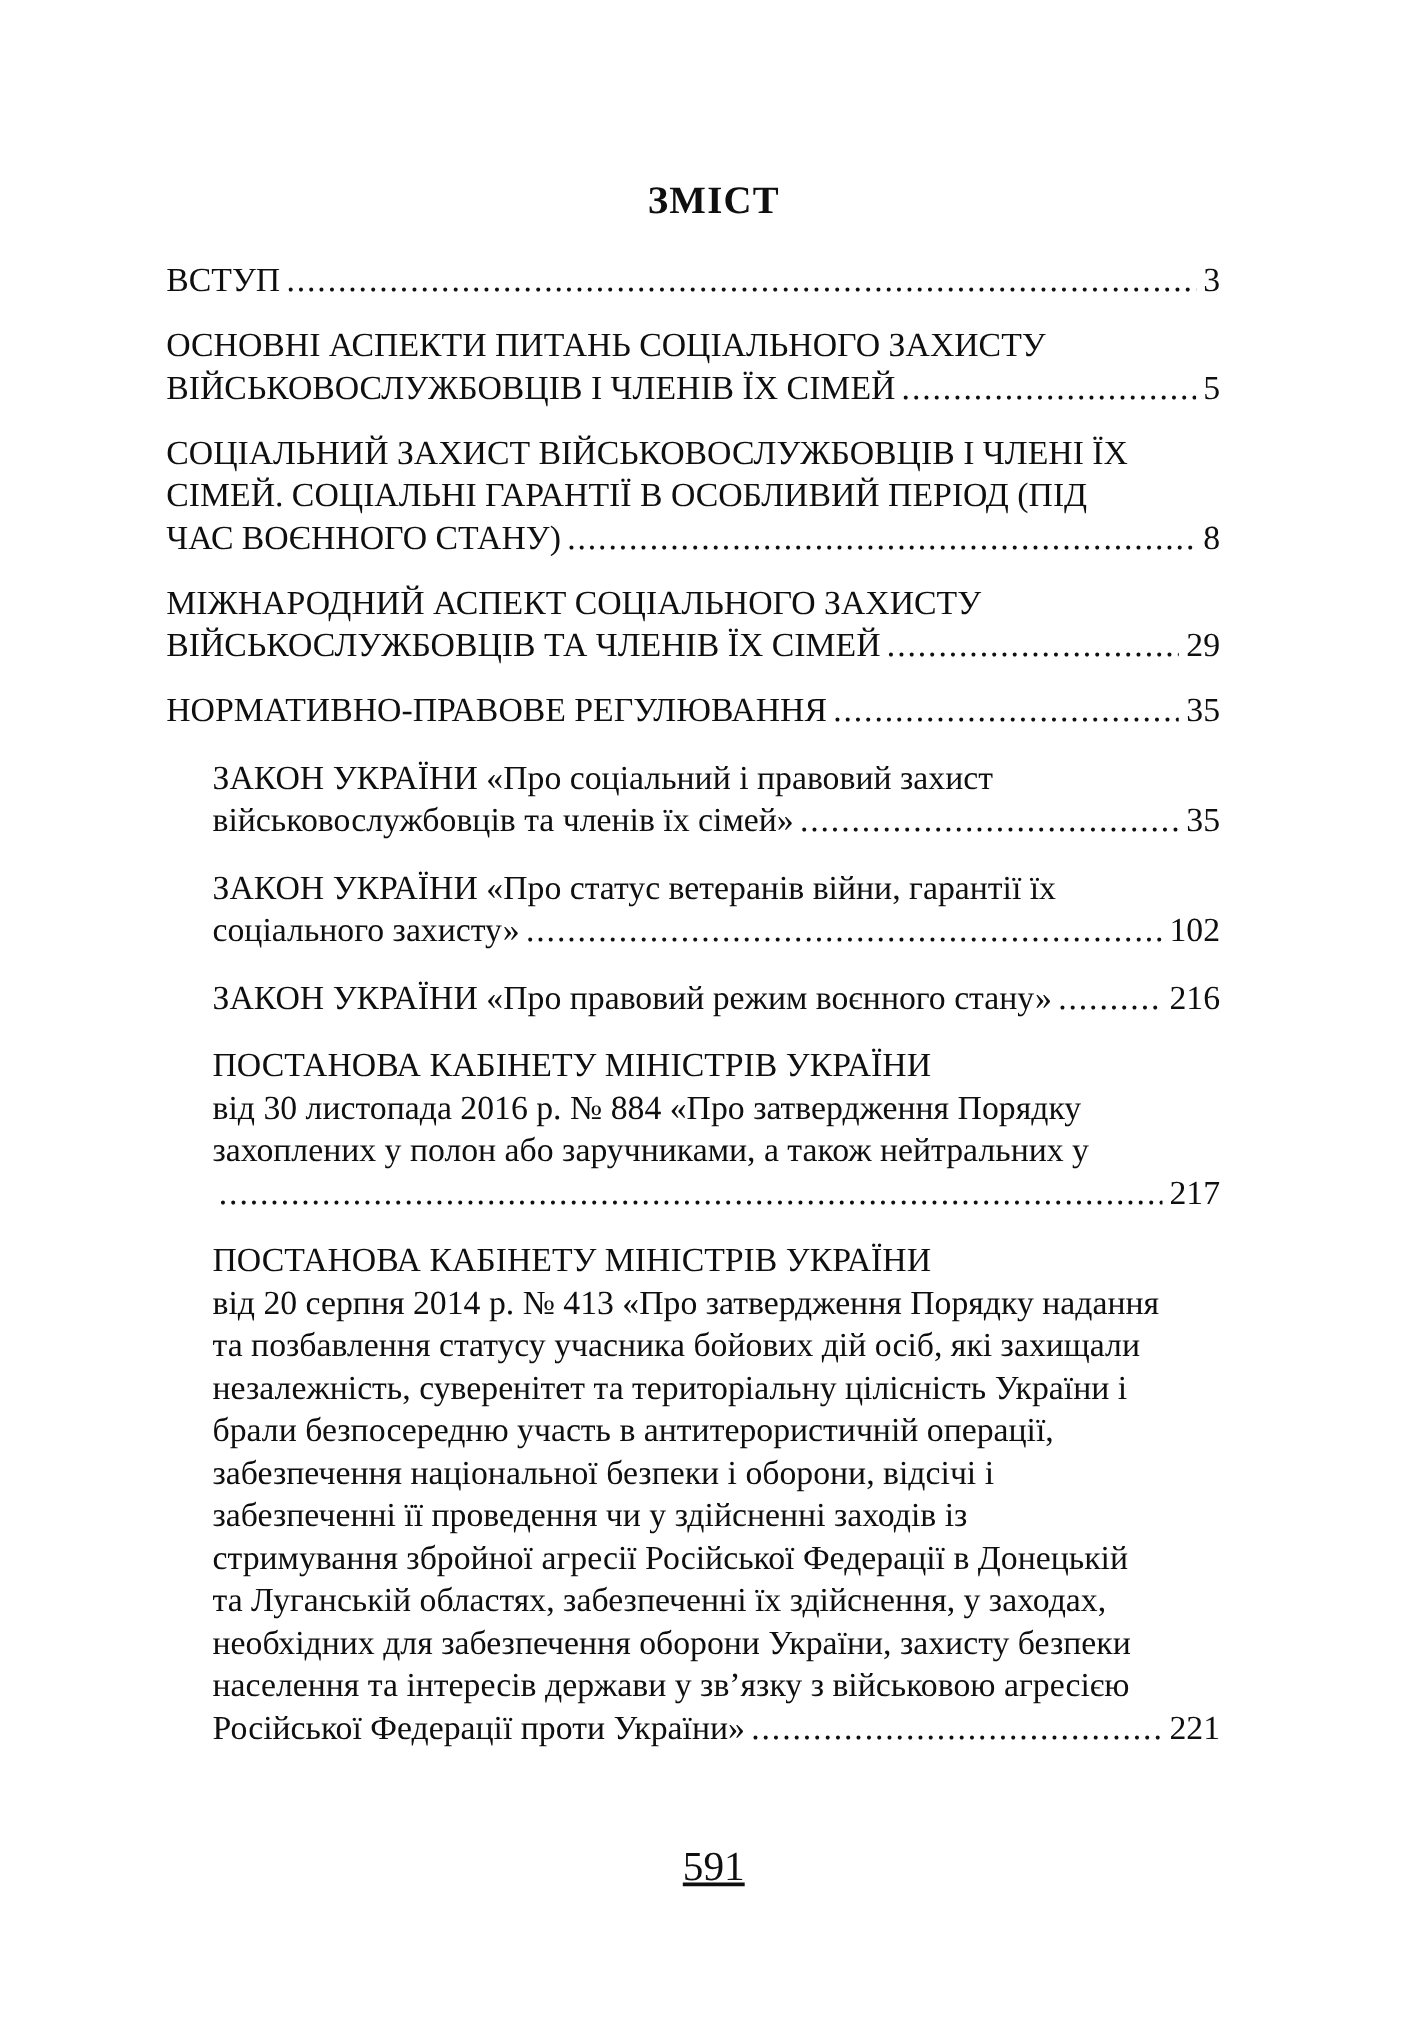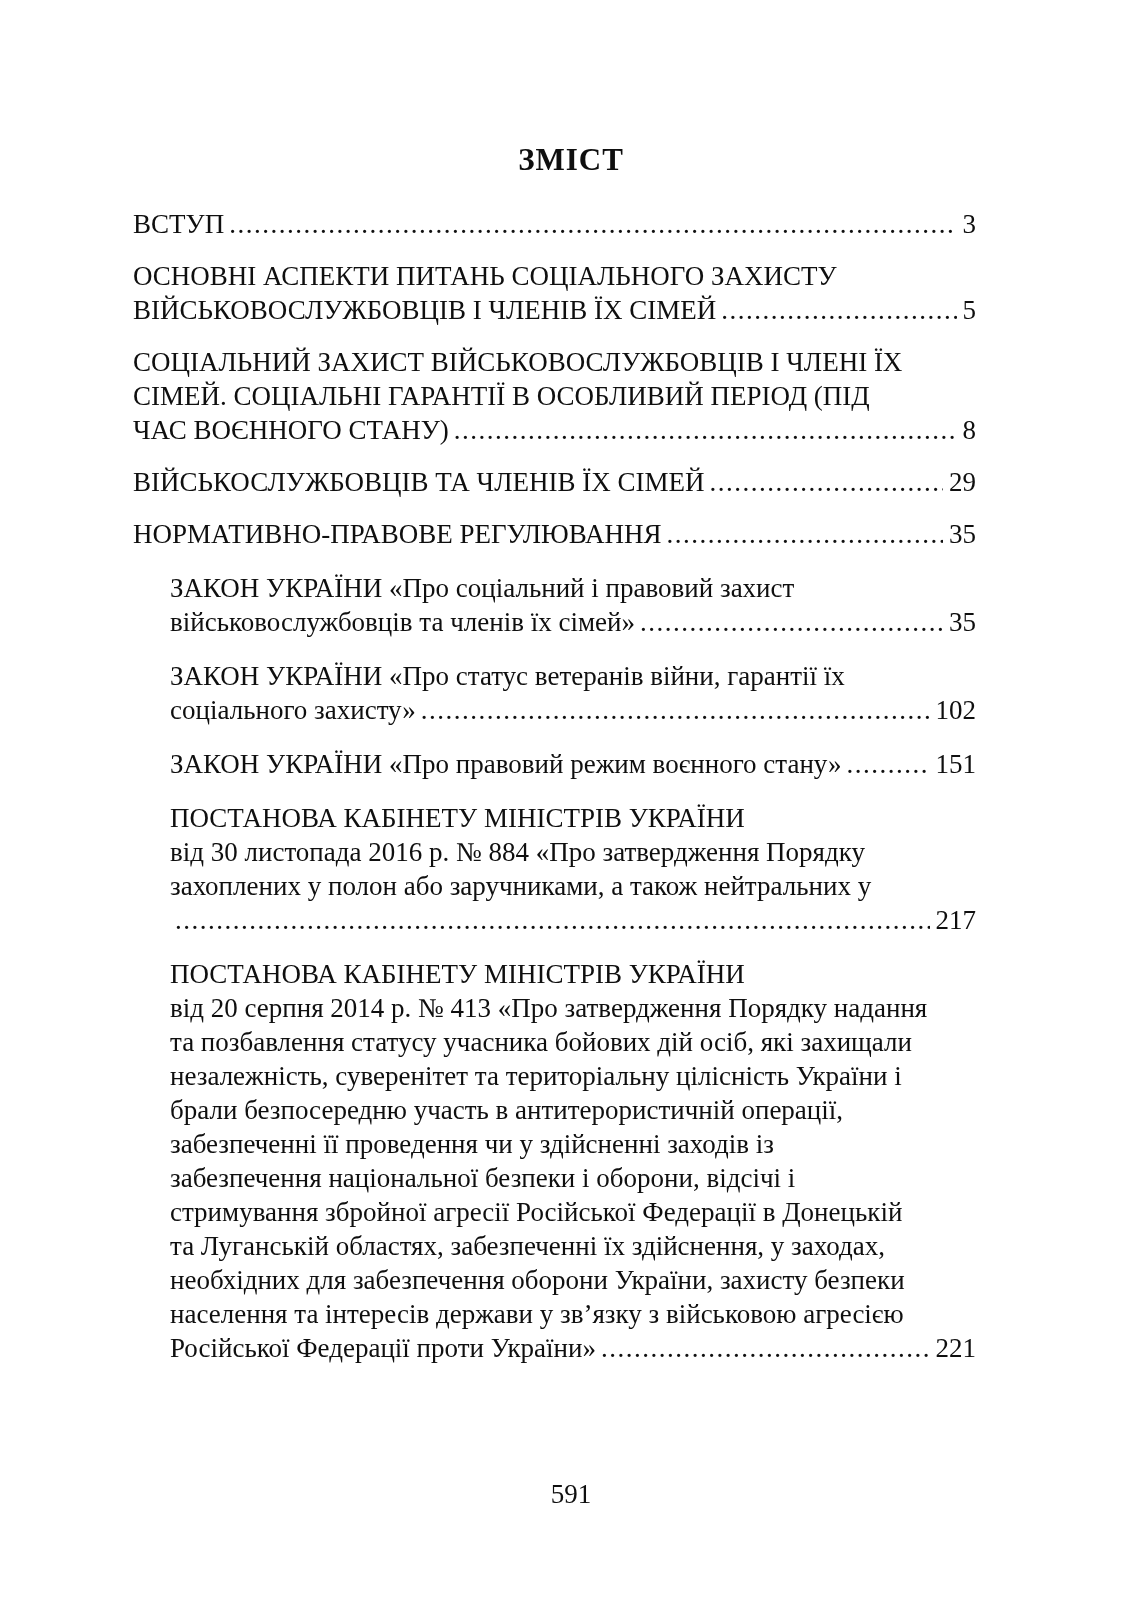--- a/index.html
+++ b/index.html
@@ -56,22 +56,23 @@
     margin-right: 6px;
     min-width: 0;
   }
   .toc-num { white-space: nowrap; flex: 0 0 auto; }
   .footer-page-number {
     position: absolute;
     top: 1478px;
     left: 0;
     width: 100%;
     text-align: center;
-    font-size: 27px;
+    font-size: 33px;
     line-height: 32px;
+    text-decoration: underline;
   }
 </style>
 </head>
 <body>
 
 <div class="page">
   <div class="page-title">ЗМІСТ</div>
 
   <div class="toc">
       <div class="toc-entry level-1">
@@ -92,20 +93,21 @@
       <div class="toc-entry level-1">
         <div class="toc-line">СОЦІАЛЬНИЙ ЗАХИСТ ВІЙСЬКОВОСЛУЖБОВЦІВ І ЧЛЕНІ ЇХ</div>
         <div class="toc-line">СІМЕЙ. СОЦІАЛЬНІ ГАРАНТІЇ В ОСОБЛИВИЙ ПЕРІОД (ПІД</div>
         <div class="toc-lastline">
           <span class="toc-text">ЧАС ВОЄННОГО СТАНУ)</span>
           <span class="toc-dots">........................................................................................................................................................................................................</span>
           <span class="toc-num">8</span>
         </div>
       </div>
       <div class="toc-entry level-1">
+        <div class="toc-line">МІЖНАРОДНИЙ АСПЕКТ СОЦІАЛЬНОГО ЗАХИСТУ</div>
         <div class="toc-lastline">
           <span class="toc-text">ВІЙСЬКОСЛУЖБОВЦІВ ТА ЧЛЕНІВ ЇХ СІМЕЙ</span>
           <span class="toc-dots">........................................................................................................................................................................................................</span>
           <span class="toc-num">29</span>
         </div>
       </div>
       <div class="toc-entry level-1">
         <div class="toc-lastline">
           <span class="toc-text">НОРМАТИВНО-ПРАВОВЕ РЕГУЛЮВАННЯ</span>
           <span class="toc-dots">........................................................................................................................................................................................................</span>
@@ -125,40 +127,40 @@
         <div class="toc-lastline">
           <span class="toc-text">соціального захисту»</span>
           <span class="toc-dots">........................................................................................................................................................................................................</span>
           <span class="toc-num">102</span>
         </div>
       </div>
       <div class="toc-entry level-2">
         <div class="toc-lastline">
           <span class="toc-text">ЗАКОН УКРАЇНИ «Про правовий режим воєнного стану»</span>
           <span class="toc-dots">........................................................................................................................................................................................................</span>
-          <span class="toc-num">151</span>
+          <span class="toc-num">216</span>
         </div>
       </div>
       <div class="toc-entry level-2">
         <div class="toc-line">ПОСТАНОВА КАБІНЕТУ МІНІСТРІВ УКРАЇНИ</div>
         <div class="toc-line">від 30 листопада 2016 р. № 884 «Про затвердження Порядку</div>
         <div class="toc-line">захоплених у полон або заручниками, а також нейтральних у</div>
         <div class="toc-lastline">
           <span class="toc-dots">........................................................................................................................................................................................................</span>
           <span class="toc-num">217</span>
         </div>
       </div>
       <div class="toc-entry level-2">
         <div class="toc-line">ПОСТАНОВА КАБІНЕТУ МІНІСТРІВ УКРАЇНИ</div>
         <div class="toc-line">від 20 серпня 2014 р. № 413 «Про затвердження Порядку надання</div>
         <div class="toc-line">та позбавлення статусу учасника бойових дій осіб, які захищали</div>
         <div class="toc-line">незалежність, суверенітет та територіальну цілісність України і</div>
         <div class="toc-line">брали безпосередню участь в антитерористичній операції,</div>
+        <div class="toc-line">забезпечення національної безпеки і оборони, відсічі і</div>
         <div class="toc-line">забезпеченні її проведення чи у здійсненні заходів із</div>
-        <div class="toc-line">забезпечення національної безпеки і оборони, відсічі і</div>
         <div class="toc-line">стримування збройної агресії Російської Федерації в Донецькій</div>
         <div class="toc-line">та Луганській областях, забезпеченні їх здійснення, у заходах,</div>
         <div class="toc-line">необхідних для забезпечення оборони України, захисту безпеки</div>
         <div class="toc-line">населення та інтересів держави у зв’язку з військовою агресією</div>
         <div class="toc-lastline">
           <span class="toc-text">Російської Федерації проти України»</span>
           <span class="toc-dots">........................................................................................................................................................................................................</span>
           <span class="toc-num">221</span>
         </div>
       </div>

